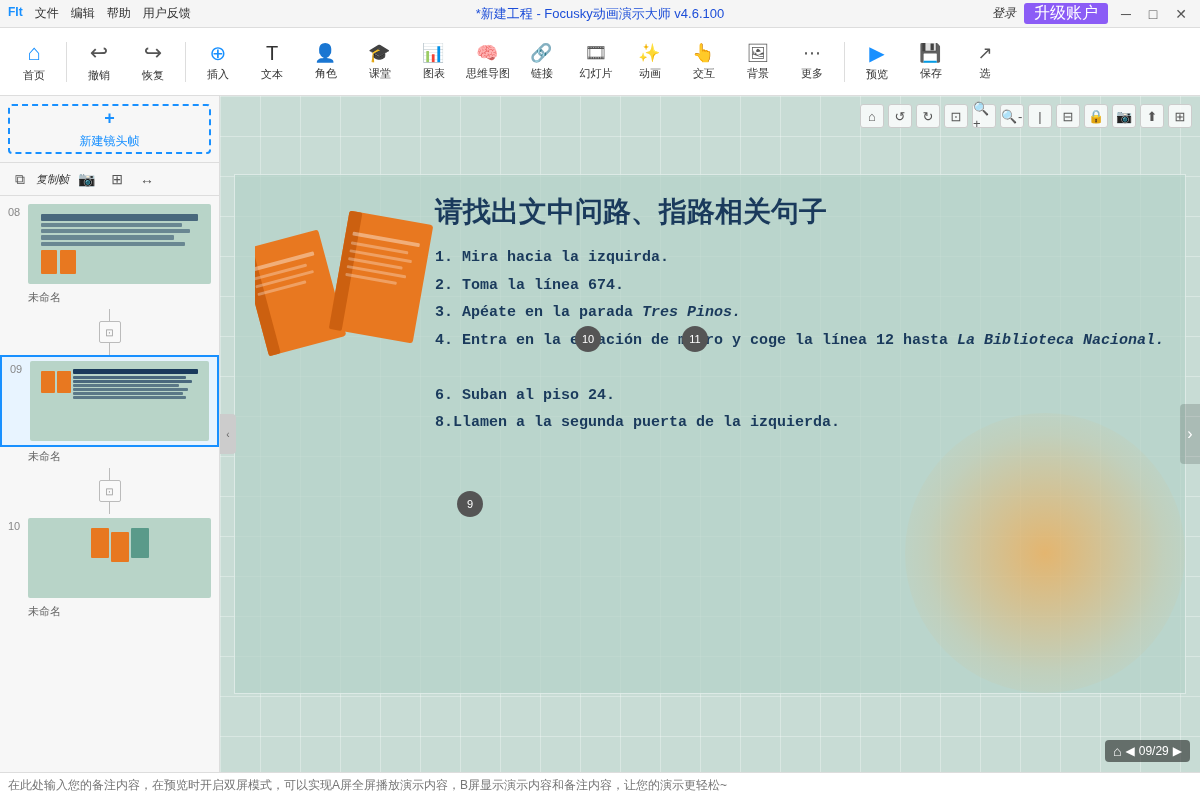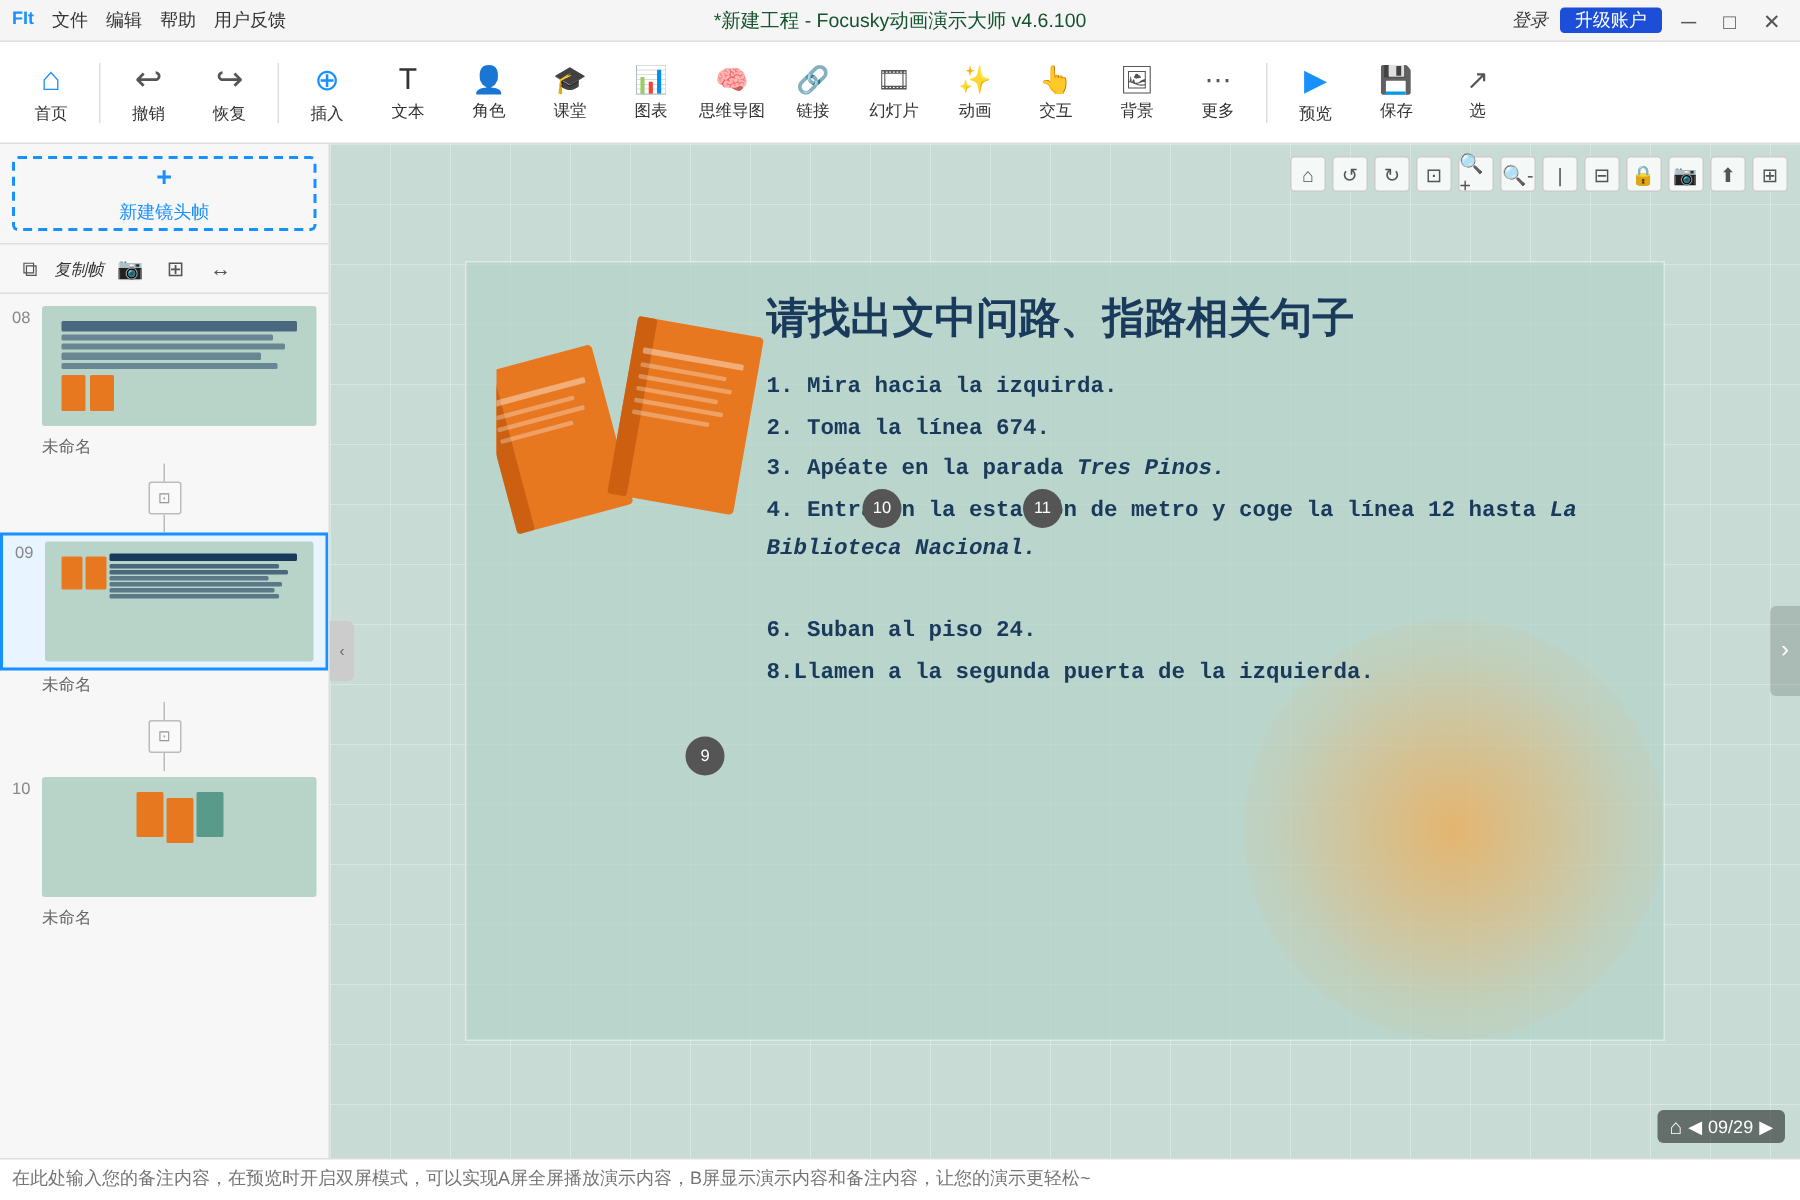--- a/index.html
+++ b/index.html
@@ -10,24 +10,24 @@
       height: 28px;
       background: #f5f5f5;
       display: flex;
       align-items: center;
       justify-content: space-between;
       padding: 0 8px;
       border-bottom: 1px solid #ddd;
       user-select: none;
     }
     #titlebar .left { display: flex; gap: 12px; font-size: 12px; color: #333; }
-    #titlebar .center { font-size: 13px; color: #14532d; position: absolute; left: 50%; transform: translateX(-50%); }
+    #titlebar .center { font-size: 13px; color: #1d4ed8; position: absolute; left: 50%; transform: translateX(-50%); }
     #titlebar .right { display: flex; align-items: center; gap: 8px; }
     #titlebar .login-btn { color: #333; font-size: 12px; cursor: pointer; font-style: italic; }
-    #titlebar .upgrade-btn { background: #1d4ed8; color: #fff; border: none; border-radius: 3px; padding: 0 10px; font-size: 12px; cursor: pointer; }
+    #titlebar .upgrade-btn { background: #8b5cf6; color: #fff; border: none; border-radius: 3px; padding: 0 10px; font-size: 16px; cursor: pointer; }
     #titlebar .win-btn { font-size: 14px; color: #555; cursor: pointer; padding: 0 5px; }
 
     
     #toolbar {
       height: 68px;
       background: #fff;
       border-bottom: 1px solid #ddd;
       display: flex;
       align-items: center;
       padding: 0 8px;
@@ -192,21 +192,21 @@
       position: absolute;
       inset: 0;
       background-image: 
         linear-gradient(rgba(255,255,255,0.3) 1px, transparent 1px),
         linear-gradient(90deg, rgba(255,255,255,0.3) 1px, transparent 1px);
       background-size: 40px 40px;
     }
 
     
     #slide-content {
-      width: 800px;
+      width: 952px;
       height: 520px;
       background: rgba(180, 210, 200, 0.7);
       position: relative;
       border: 1px solid rgba(255,255,255,0.5);
     }
 
     
     .orange-blob {
       position: absolute;
       right: 0;

